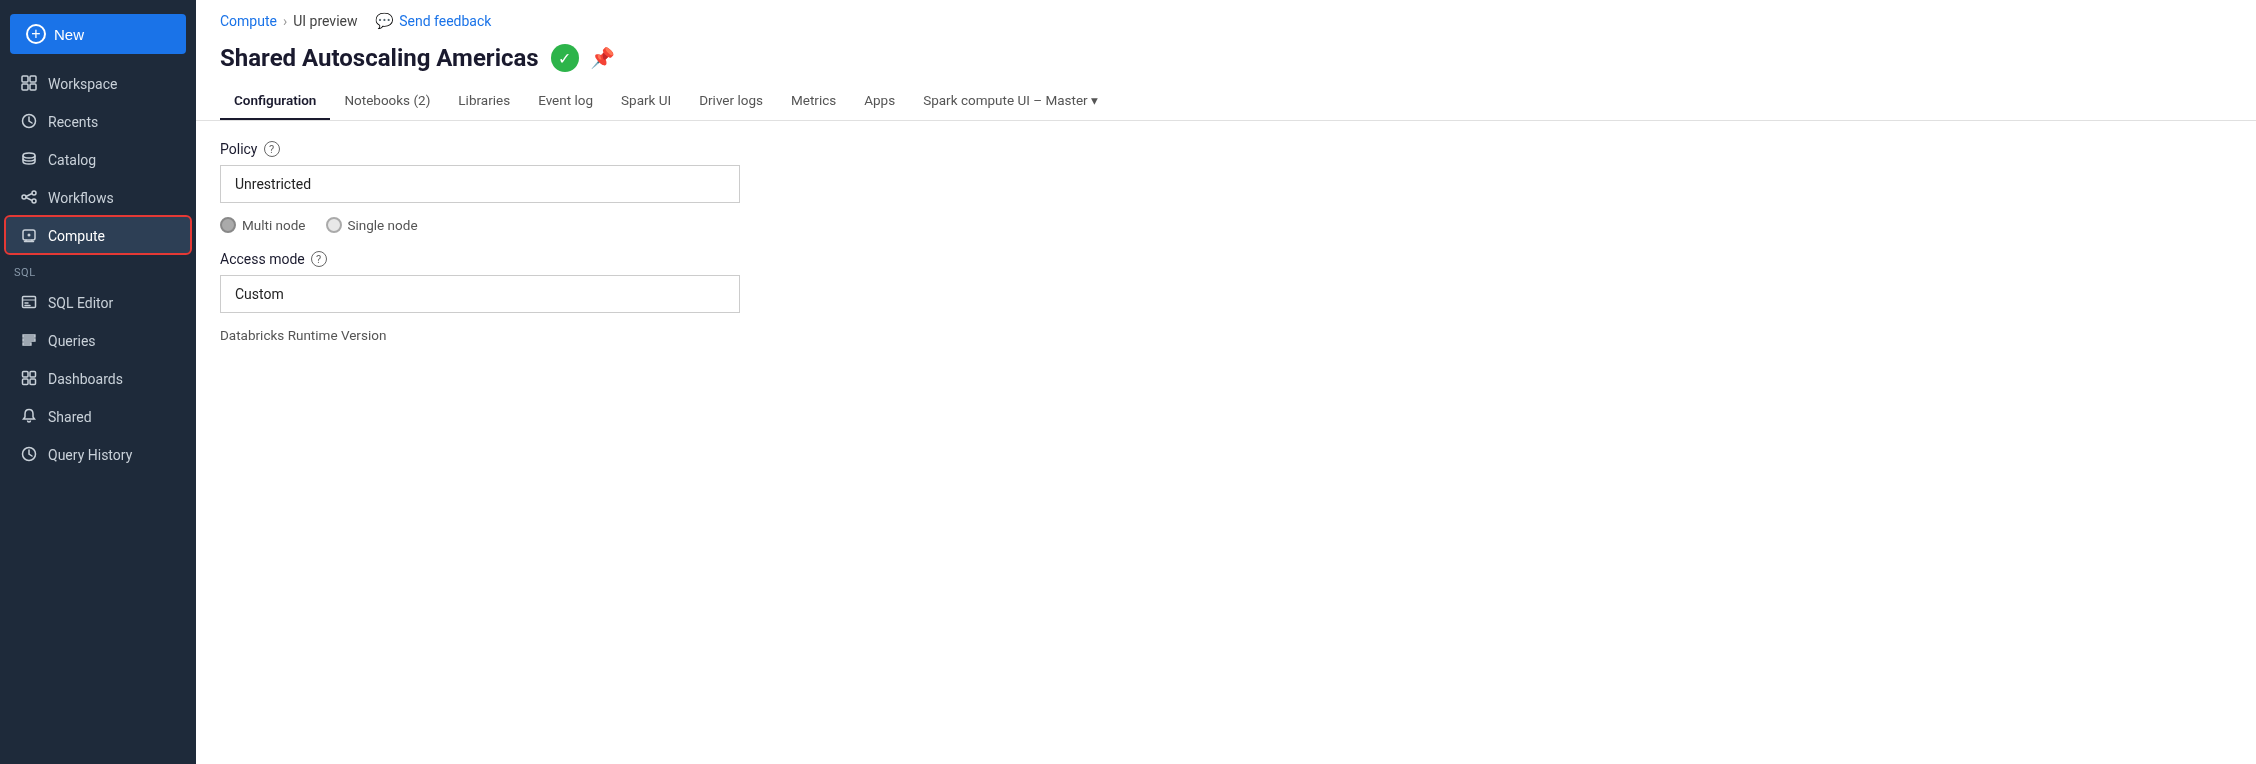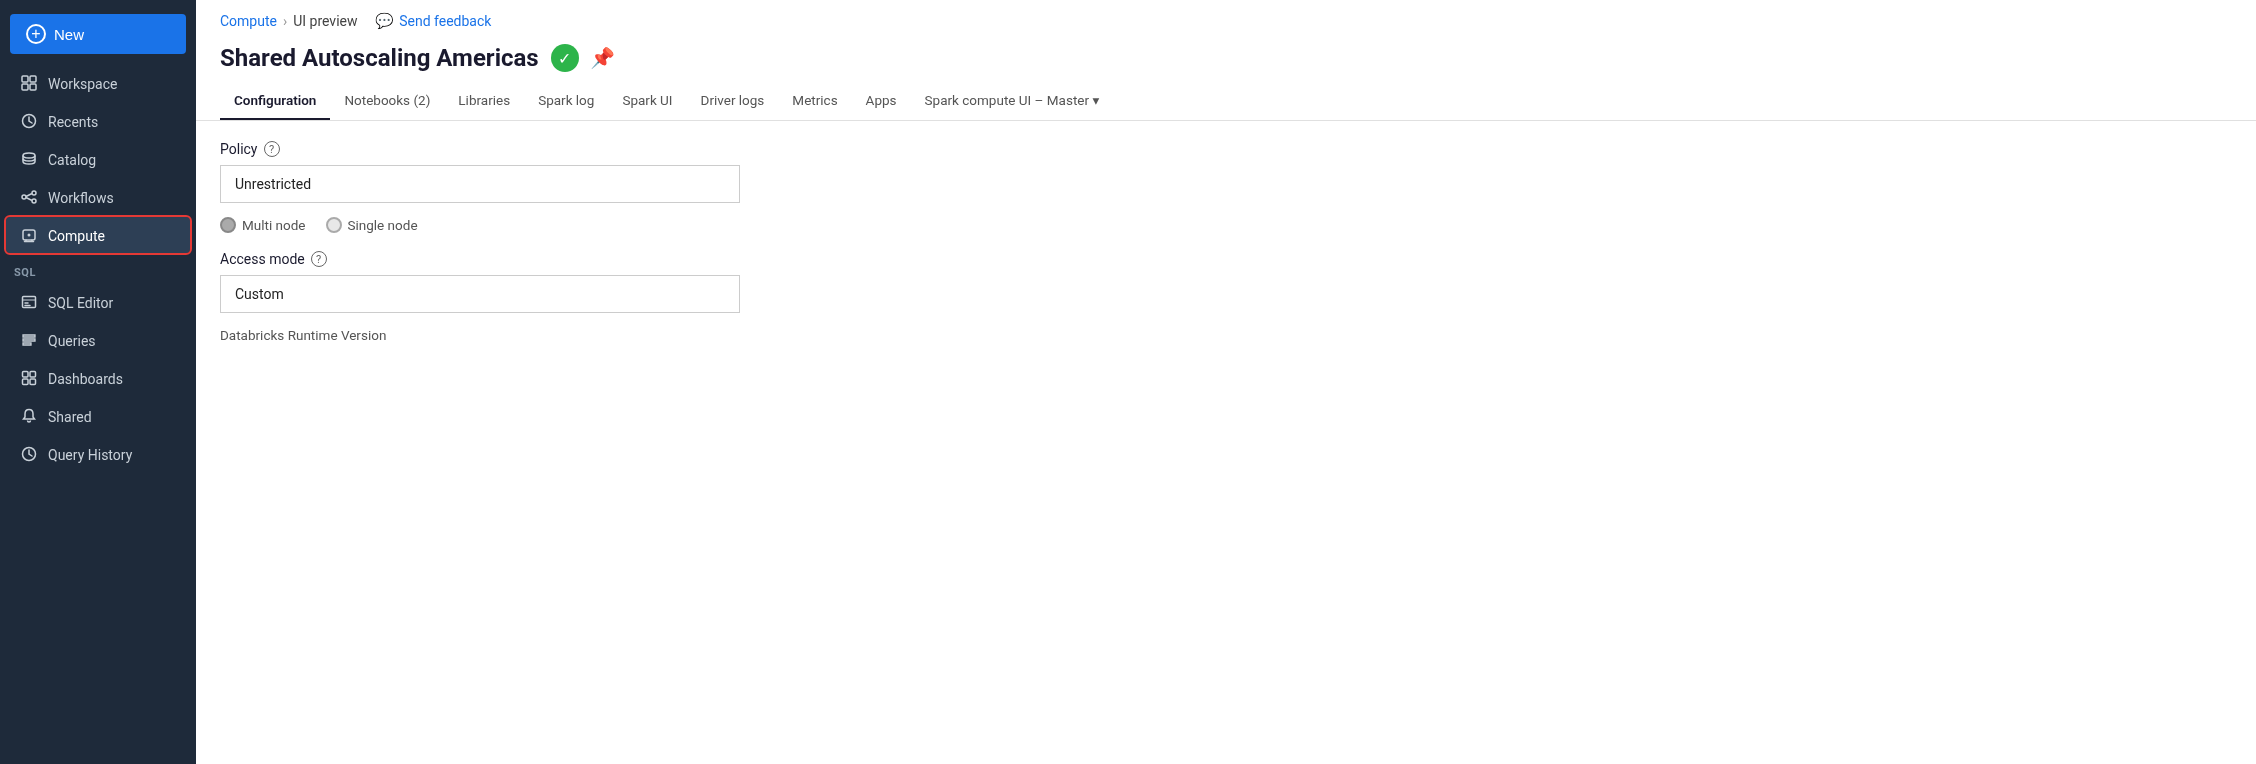--- a/index.html
+++ b/index.html
@@ -72,21 +72,21 @@
       justify-content: center;
       flex-shrink: 0;
     }
 
     .sidebar-section-label {
       font-size: 11px;
       color: #8899aa;
       padding: 12px 14px 4px 14px;
       text-transform: uppercase;
       letter-spacing: 0.05em;
-      font-weight: 700;
+      font-weight: 400;
     }
 
     
     .main {
       flex: 1;
       display: flex;
       flex-direction: column;
       overflow: hidden;
     }
 
@@ -409,21 +409,21 @@
     <div class="tab active">
       <span>Configuration</span>
     </div>
     <div class="tab">
       <span>Notebooks (2)</span>
     </div>
     <div class="tab">
       <span>Libraries</span>
     </div>
     <div class="tab">
-      <span>Spark log</span>
+      <span>Event log</span>
     </div>
     <div class="tab">
       <span>Spark UI</span>
     </div>
     <div class="tab">
       <span>Driver logs</span>
     </div>
     <div class="tab">
       <span>Metrics</span>
     </div>

